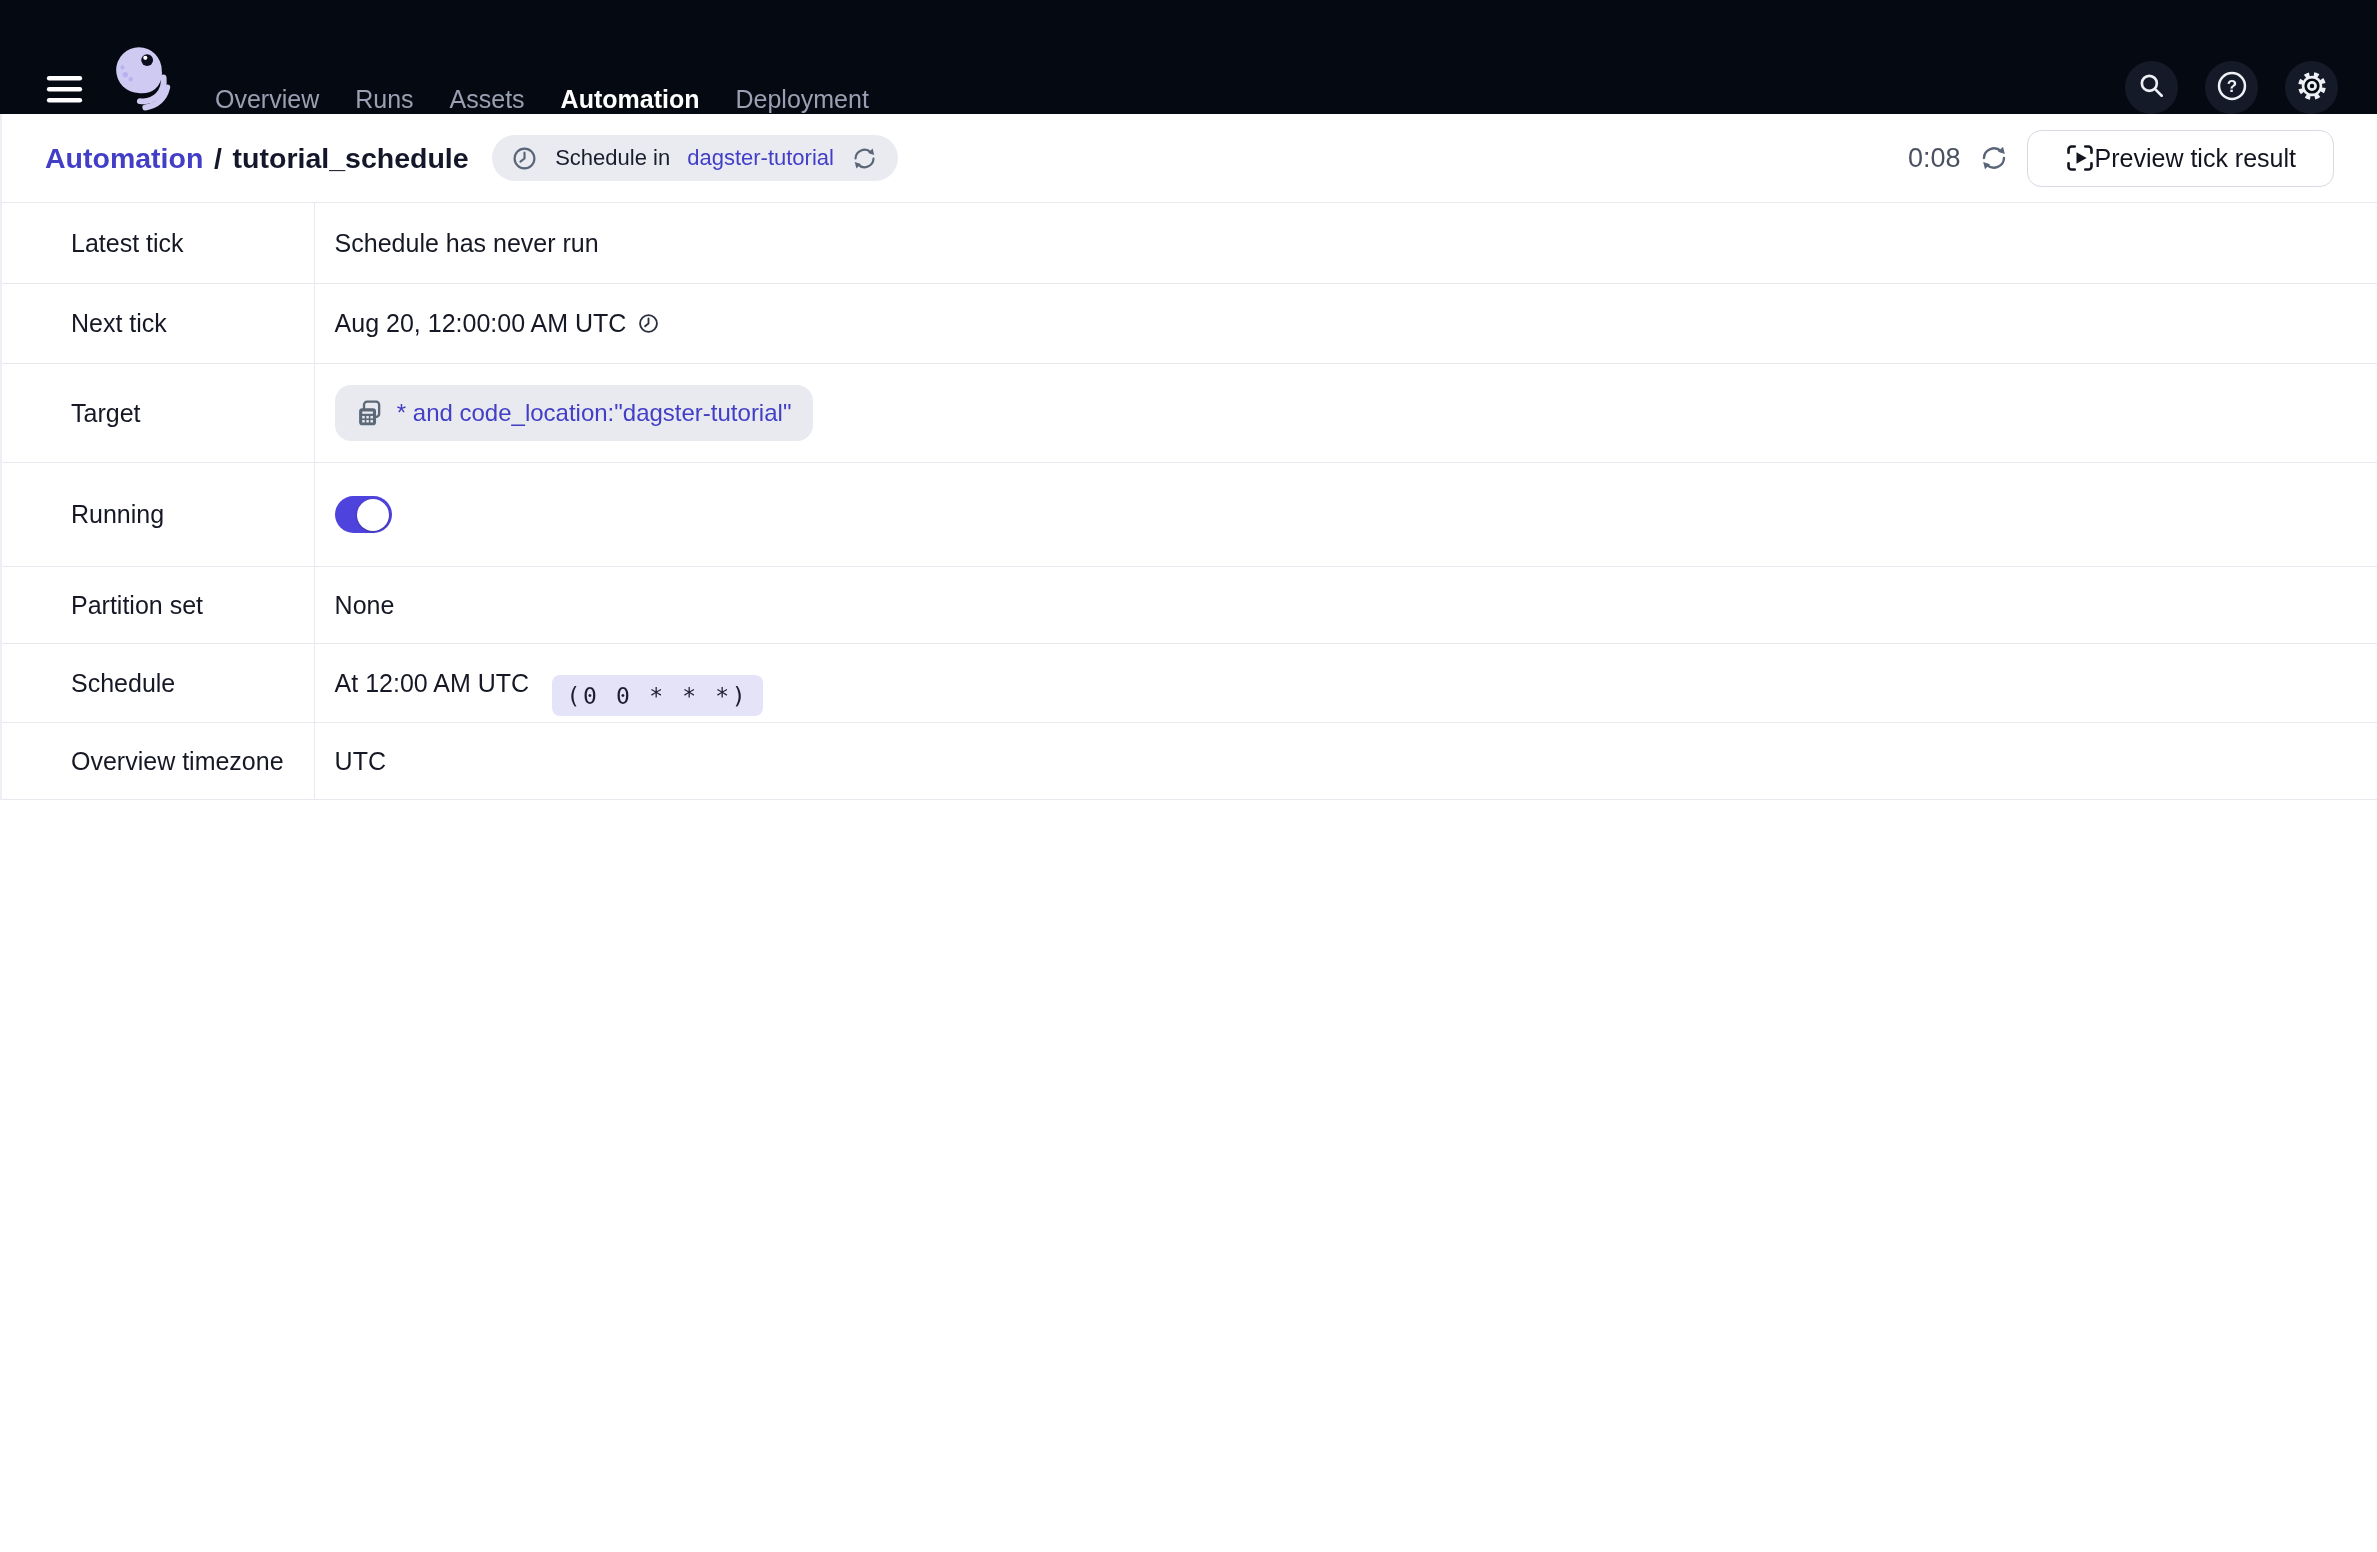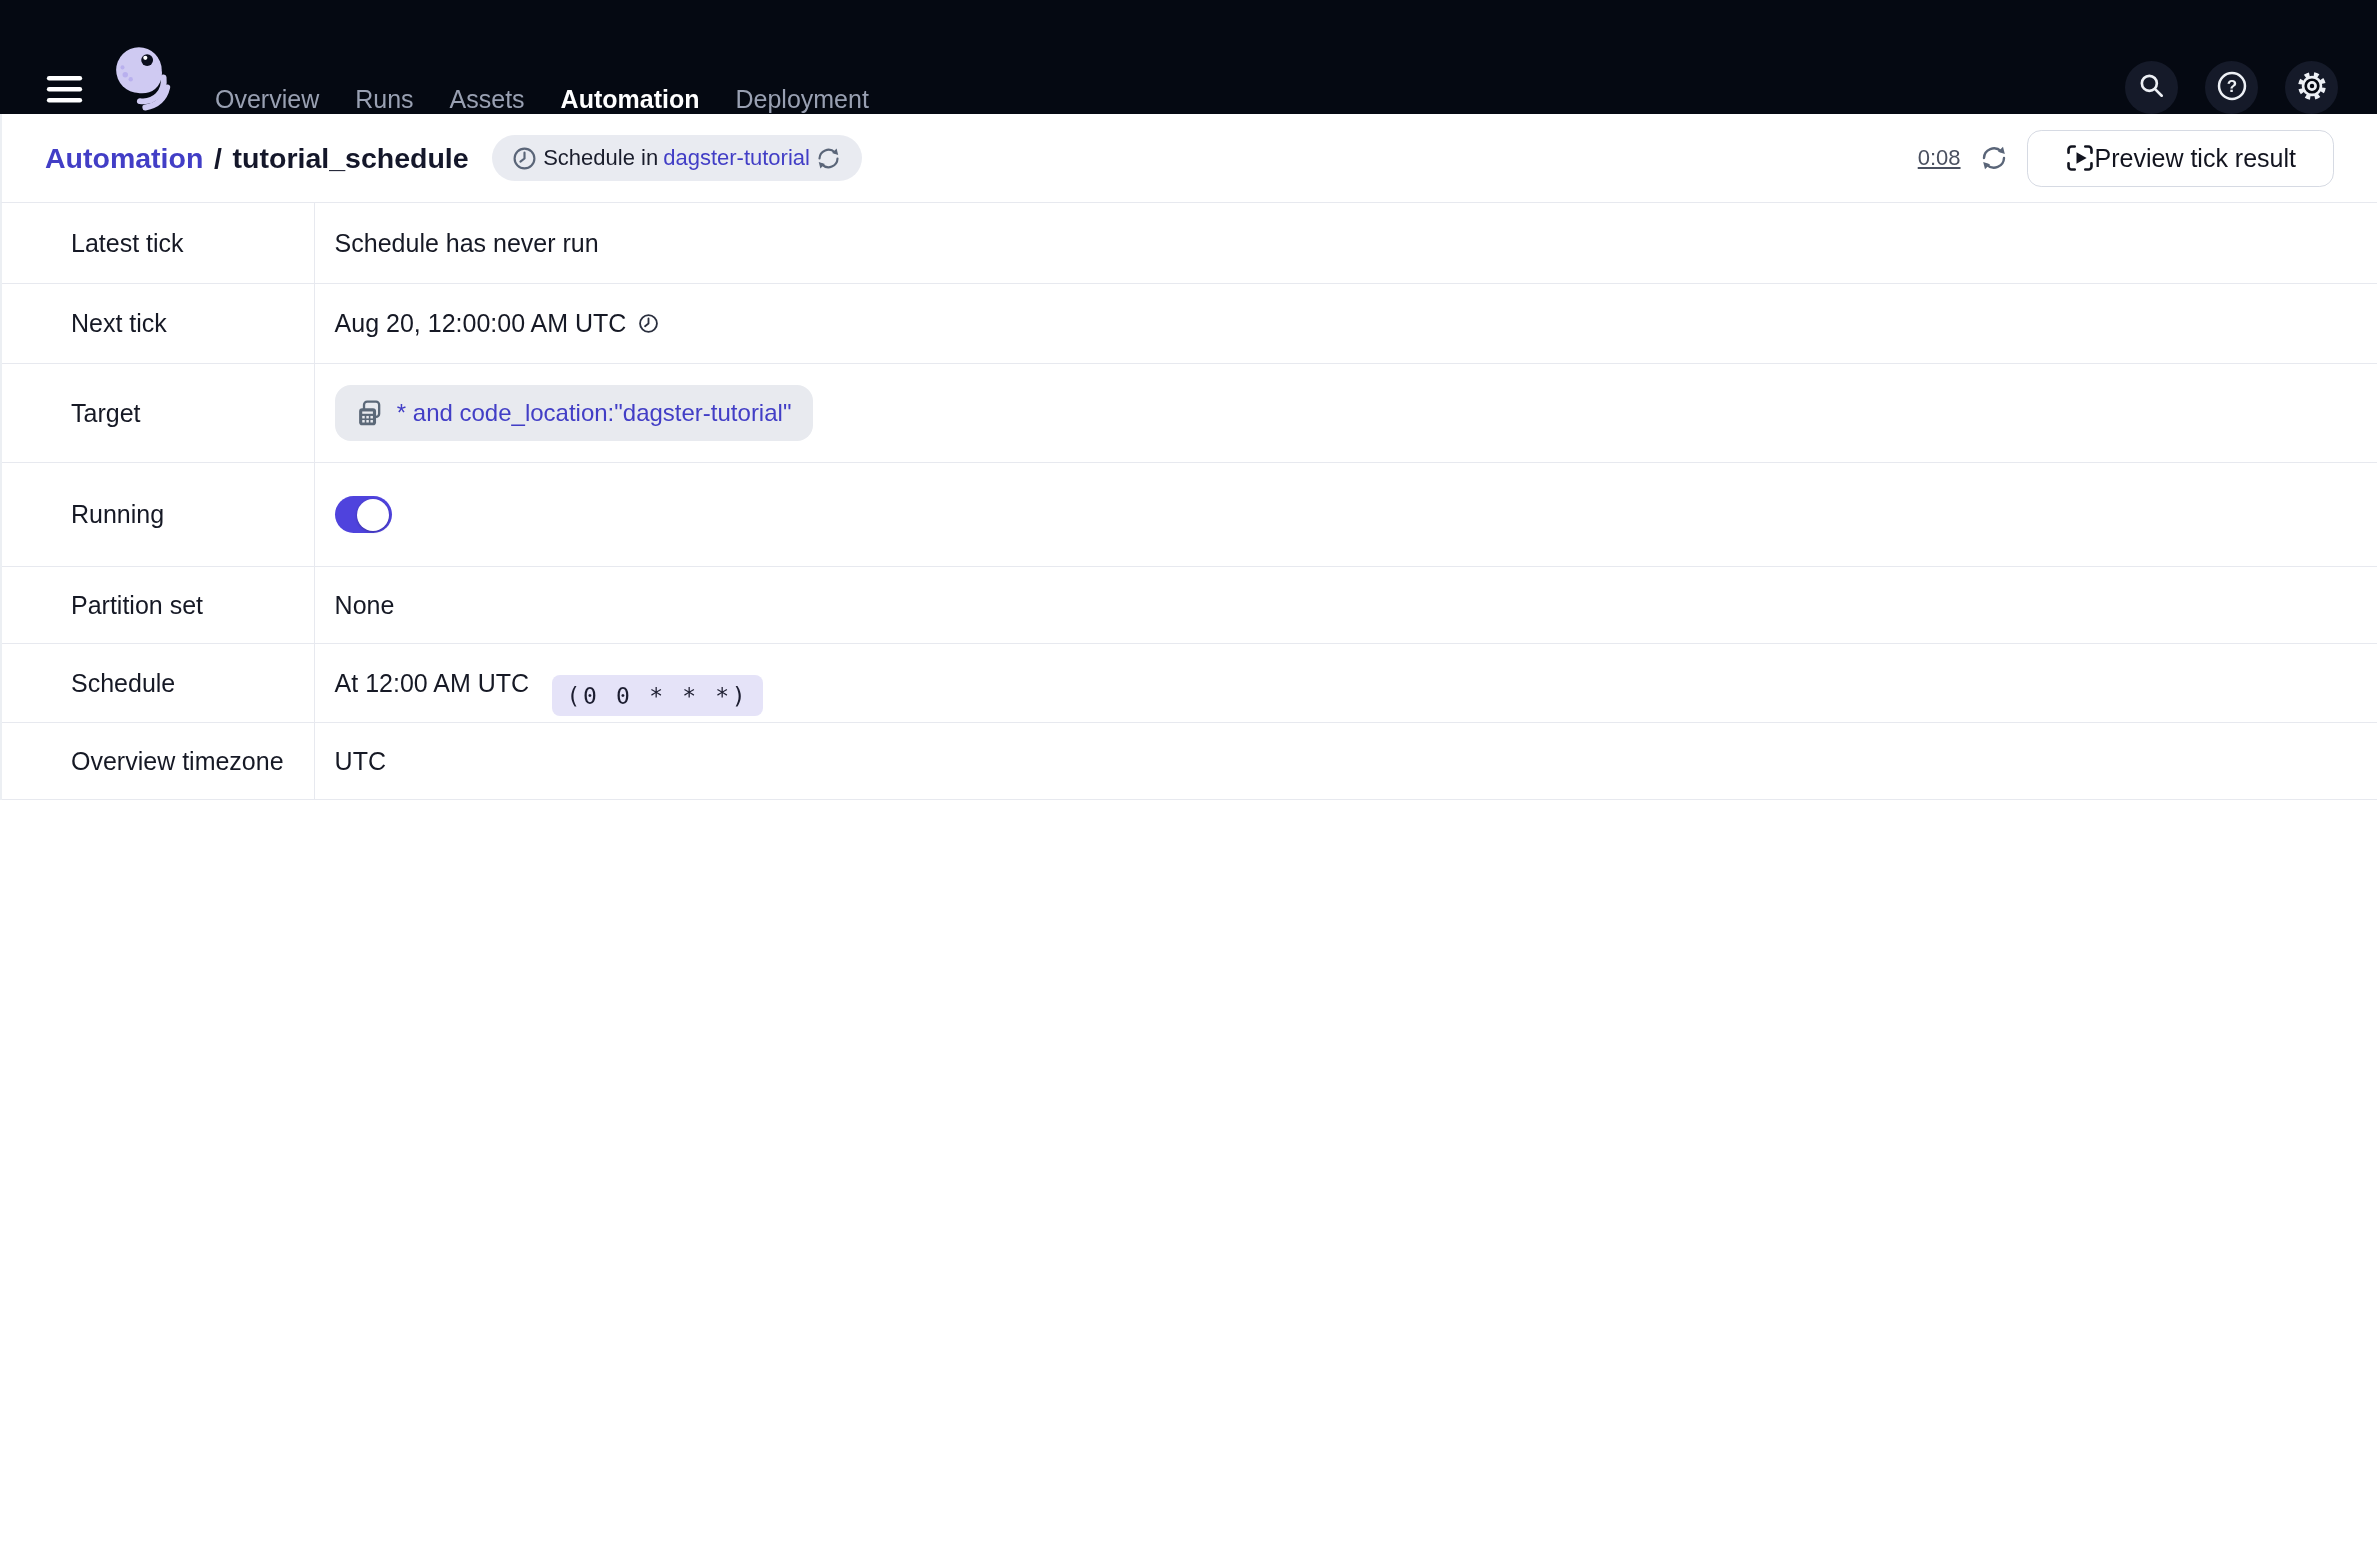--- a/index.html
+++ b/index.html
@@ -47,29 +47,29 @@
     border-bottom: 0.9px solid #E7E9EF;
     border-left: 2.7px solid #ECEFF3;
   }
   .breadcrumb { display: flex; align-items: baseline; gap: 10.7px; font-size: 28.5px; }
   .crumb-link { color: #423EC6; font-weight: 600; cursor: pointer; }
   .crumb-sep  { color: #14172A; font-weight: 600; }
   .crumb-current { color: #14172A; font-weight: 700; }
 
   .context-badge {
     margin-left: 23px;
-    display: inline-flex; align-items: center; gap: 5px;
+    display: inline-flex; align-items: center; gap: 17px;
     height: 46px; padding: 0 19.6px; border-radius: 23px;
     background: #E9EBF1; font-size: 22px; color: #1A1D2C;
   }
   .context-badge .badge-link { color: #423EC6; cursor: pointer; text-align: right; }
   .badge-sync { display: flex; cursor: pointer; }
 
   .header-right { margin-left: auto; display: flex; align-items: center; gap: 18px; }
-  .countdown { font-size: 22px; color: #4A5060; text-decoration: underline; }
+  .countdown { font-size: 27px; color: #4A5060; }
   .refresh-btn { background: none; border: none; padding: 0; display: flex; cursor: pointer; }
   .preview-btn {
     display: inline-flex; align-items: center; gap: 0;
     height: 57px; padding: 0 37px;
     background: #ffffff; border: 1.8px solid #D6DAE3; border-radius: 14.2px;
     font-size: 25px; color: #12141F; cursor: pointer;
     font-family: "Liberation Sans", sans-serif;
   }
 
   

